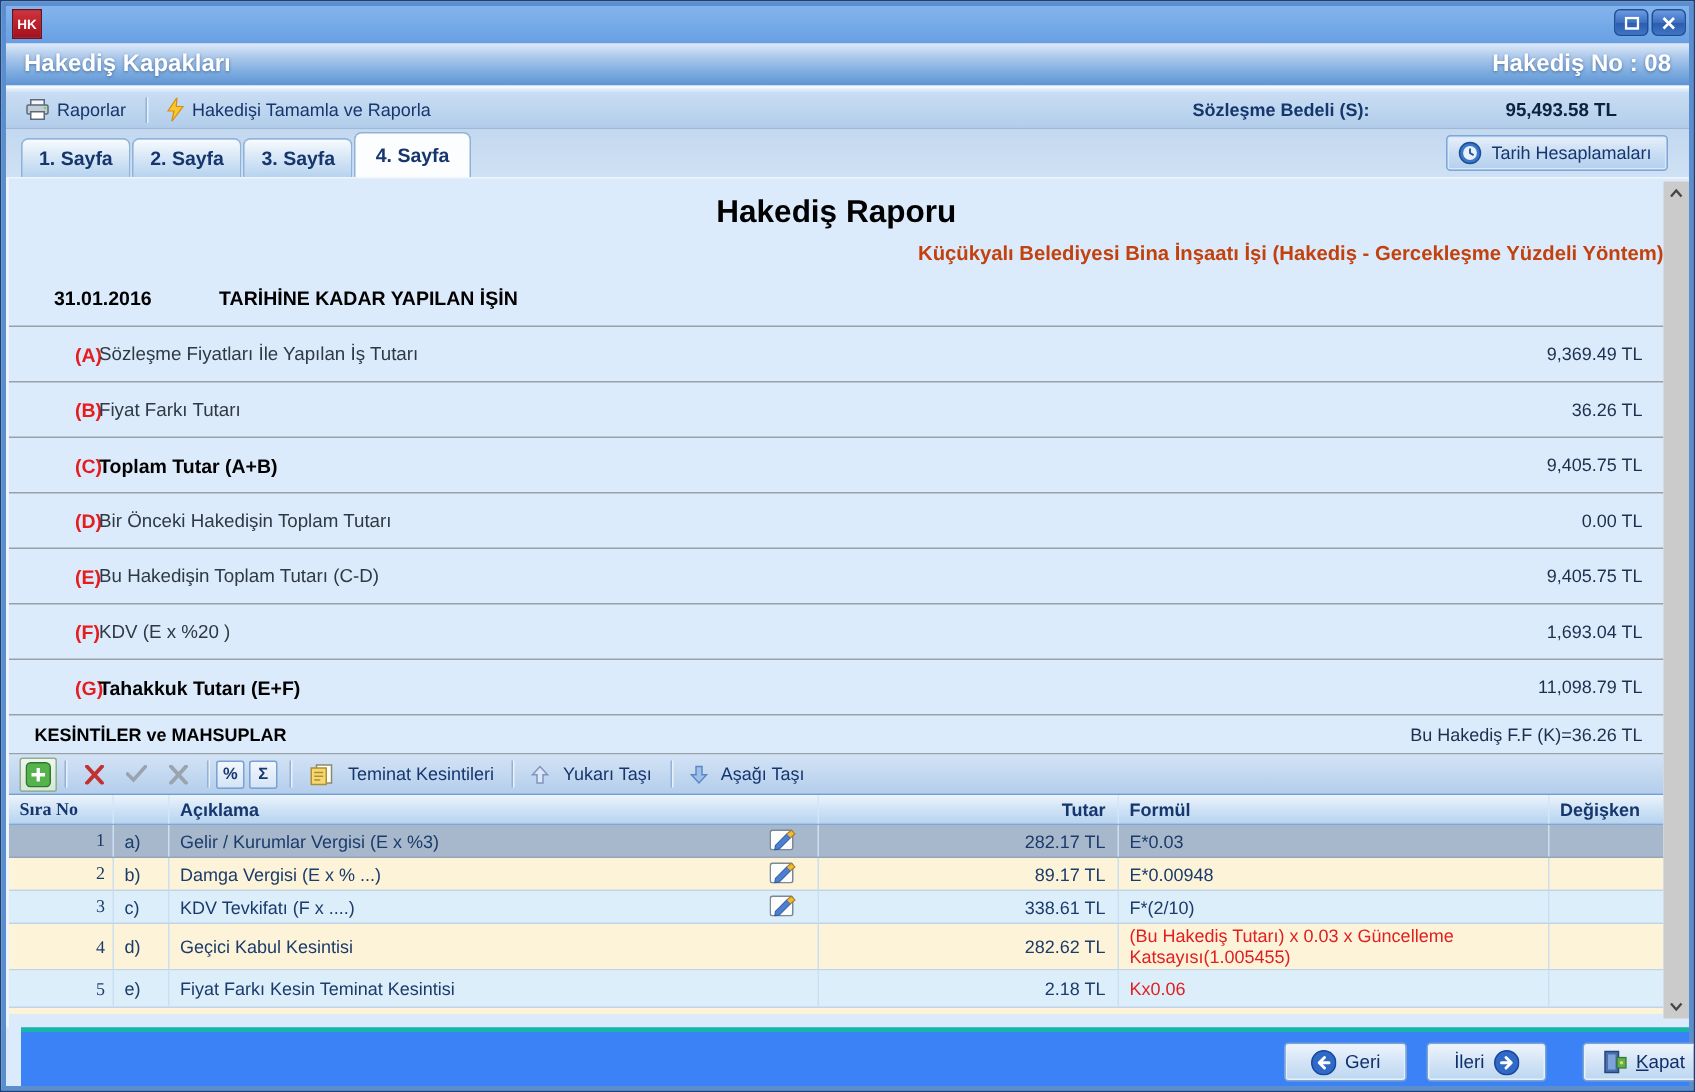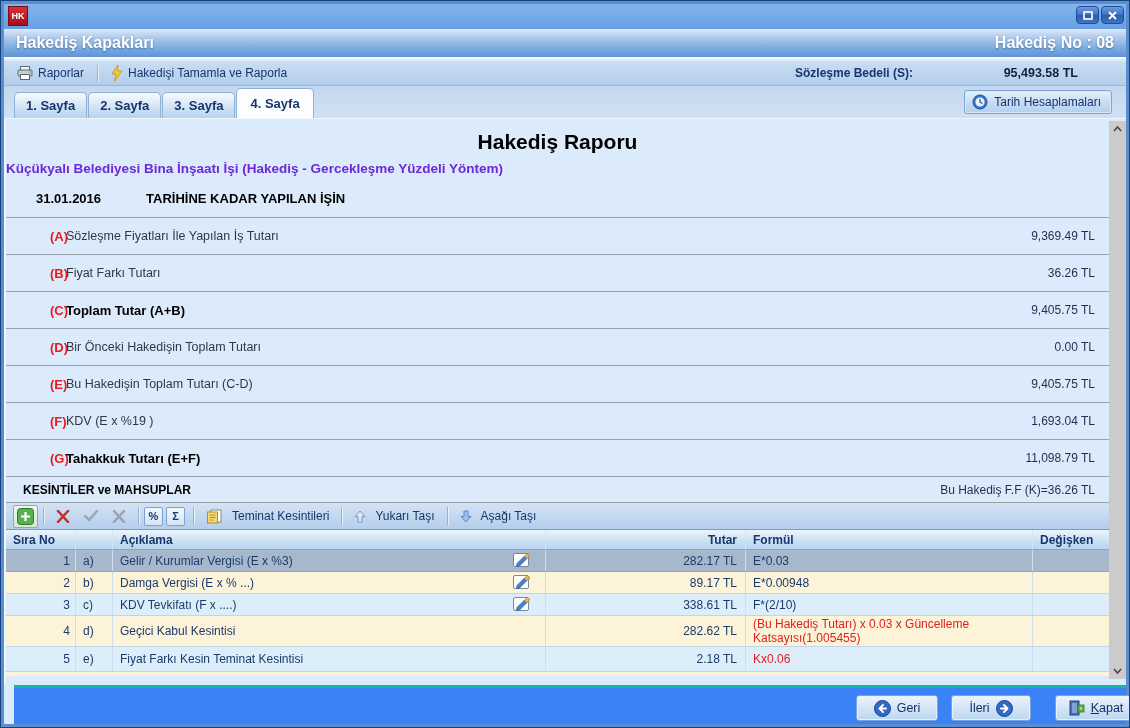--- a/index.html
+++ b/index.html
@@ -51,21 +51,21 @@
     display:flex; align-items:center; gap:6px; font-size:12px; color:#16366e;
     background:linear-gradient(180deg,#e6f0fb 0%,#c9ddf3 50%,#b3d0ee 100%);
     border:1px solid #7da7d9; border-radius:3px; box-shadow:0 0 0 1px #d9e8f7 inset; cursor:default; }
 
   
   .panel { position:absolute; left:3px; top:117px; right:3px; bottom:42px;
     background:#dcebfb; border-left:2px solid #eef5fc; border-top:1px solid #eef5fc; }
   .panel-inner { position:absolute; left:0; top:0; right:17px; bottom:0; overflow:hidden; }
 
   .r-title { margin-top:11px; text-align:center; font-size:21px; font-weight:bold; color:#000; }
-  .r-sub { margin-top:7px; text-align:left; font-size:13.5px; font-weight:bold; color:#6d28d9; }
+  .r-sub { margin-top:7px; text-align:right; font-size:13.5px; font-weight:bold; color:#c2410c; }
   .r-dateline { margin-top:15px; padding-left:30px; display:flex; gap:45px; font-size:13px; font-weight:bold; color:#000; }
 
   .amount-rows { margin-top:11px; border-top:1px solid #99a1a8; }
   .arow { height:37px; border-bottom:1px solid #99a1a8; display:flex; align-items:center; }
   .arow .letter { width:60px; padding-left:44px; font-size:13px; font-weight:bold; color:#e51d1f; }
   .arow .lbl { flex:1; font-size:12.5px; color:#2e3943; }
   .arow .val { width:190px; text-align:right; padding-right:14px; font-size:12px; color:#1d2f4f; }
   .arow.bold .lbl { font-weight:bold; color:#000; font-size:13px; }
 
   .ded-heading { height:26px; display:flex; align-items:center; justify-content:space-between;
@@ -84,21 +84,21 @@
     font-size:11px; font-weight:bold; color:#16366e; margin-right:3px; }
 
   
   .grid { font-size:12px; color:#1b3c6b; }
   .thead { height:20px; display:flex; align-items:center; font-weight:bold; color:#16366e;
     background:linear-gradient(180deg,#ecf4fc 0%,#cde1f5 55%,#b7d4f0 100%);
     border-bottom:1px solid #7fa8d4; }
   .thead > div { border-right:1px solid #d4e5f5; height:100%; display:flex; align-items:center; padding-left:7px; }
   .trow { display:flex; align-items:stretch; border-bottom:1px solid #c2d5e8; }
   .trow > div { border-right:1px solid #ccdff0; display:flex; align-items:center; padding-left:7px; }
-  .c1 { width:70px; justify-content:flex-end; padding-right:5px; padding-left:0 !important; }
+  .c1 { width:70px; justify-content:flex-end; padding-right:5px; padding-left:0 !important;font-family:Liberation Serif, serif; }
   .thead .c1 { justify-content:flex-start; padding-left:7px !important; }
   .c2 { width:37px; }
   .c3 { width:433px;text-align:center; }
   .c4 { width:200px; justify-content:flex-end; padding-right:8px; }
   .c5 { width:287px; line-height:14px; }
   .c6 { flex:1; border-right:none !important; }
   .row-sel  { background:#a8b8cc; border-bottom-color:#96a6ba; }
   .row-cream { background:#fdf3d9; }
   .row-blue  { background:#ddeefb; }
   .h22 { height:22px; } .h31 { height:31px; } .h25 { height:25px; }
@@ -219,21 +219,21 @@
           <span class="lbl">Bir Önceki Hakedişin Toplam Tutarı</span>
           <span class="val">0.00 TL</span>
         </div>
         <div class="arow">
           <span class="letter">(E)</span>
           <span class="lbl">Bu Hakedişin Toplam Tutarı (C-D)</span>
           <span class="val">9,405.75 TL</span>
         </div>
         <div class="arow">
           <span class="letter">(F)</span>
-          <span class="lbl">KDV (E x %19  )</span>
+          <span class="lbl">KDV (E x %20  )</span>
           <span class="val">1,693.04 TL</span>
         </div>
         <div class="arow bold">
           <span class="letter">(G)</span>
           <span class="lbl">Tahakkuk Tutarı (E+F)</span>
           <span class="val">11,098.79 TL</span>
         </div>
       </div>
 
       <div class="ded-heading">

